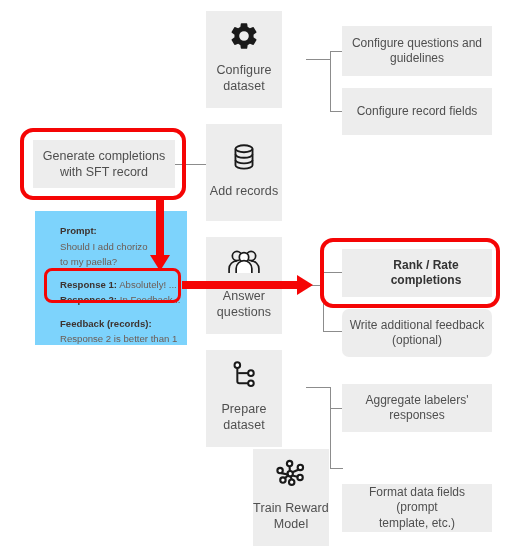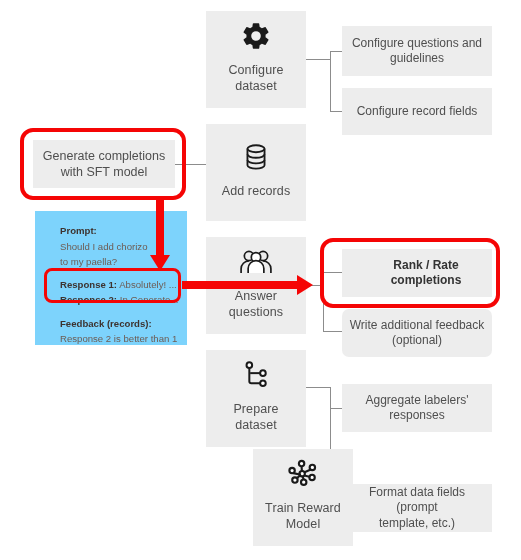--- a/index.html
+++ b/index.html
@@ -32,21 +32,21 @@
     flex-direction: column;
     align-items: center;
     justify-content: center;
     text-align: center;
     color: #4a4a4a;
     line-height: 1.28;
   }
 
   
   .card {
-    width: 100px;
+    width: 76px;
     height: 97px;
     left: 206px;
     padding-bottom: 8px;
   }
   .card .card-label {
     font-size: 12.5px;
     color: #4f4f4f;
     letter-spacing: .1px;
     white-space: pre-line;
     margin-top: 5px;
@@ -251,35 +251,35 @@
   <div class="node detail" style="top:309px; height:48px;border-radius:7px;">Write additional feedback
 (optional)</div>
 
   <div class="node detail" style="top:384px; height:48px;">Aggregate labelers'
 responses</div>
 
   <div class="node detail" style="top:444px; height:48px;margin-top:40px;">Format data fields (prompt
 template, etc.)</div>
 
   <div class="node gen-box">Generate completions
-with SFT model</div>
+with SFT record</div>
 
   <div class="sample-panel">
     <div class="sample-block">
       <div class="s-strong">Prompt:</div>
       <div class="s-dim" style="white-space:pre-line;">Should I add chorizo
 to my paella?</div>
     </div>
 
     <div class="resp-block">
       <div>
         <span class="s-strong">Response 1:</span><span class="s-dim"> Absolutely! ...</span>
       </div>
       <div>
-        <span class="s-strong">Response 2:</span><span class="s-dim"> In Generate...</span>
+        <span class="s-strong">Response 2:</span><span class="s-dim"> In Feedback...</span>
       </div>
     </div>
 
     <div class="feedback-block">
       <div class="s-strong">Feedback (records):</div>
       <div class="s-dim">Response 2 is better than 1</div>
     </div>
   </div>
 
   <div class="hl" style="left:20px; top:128px; width:166px; height:72px;"></div>

